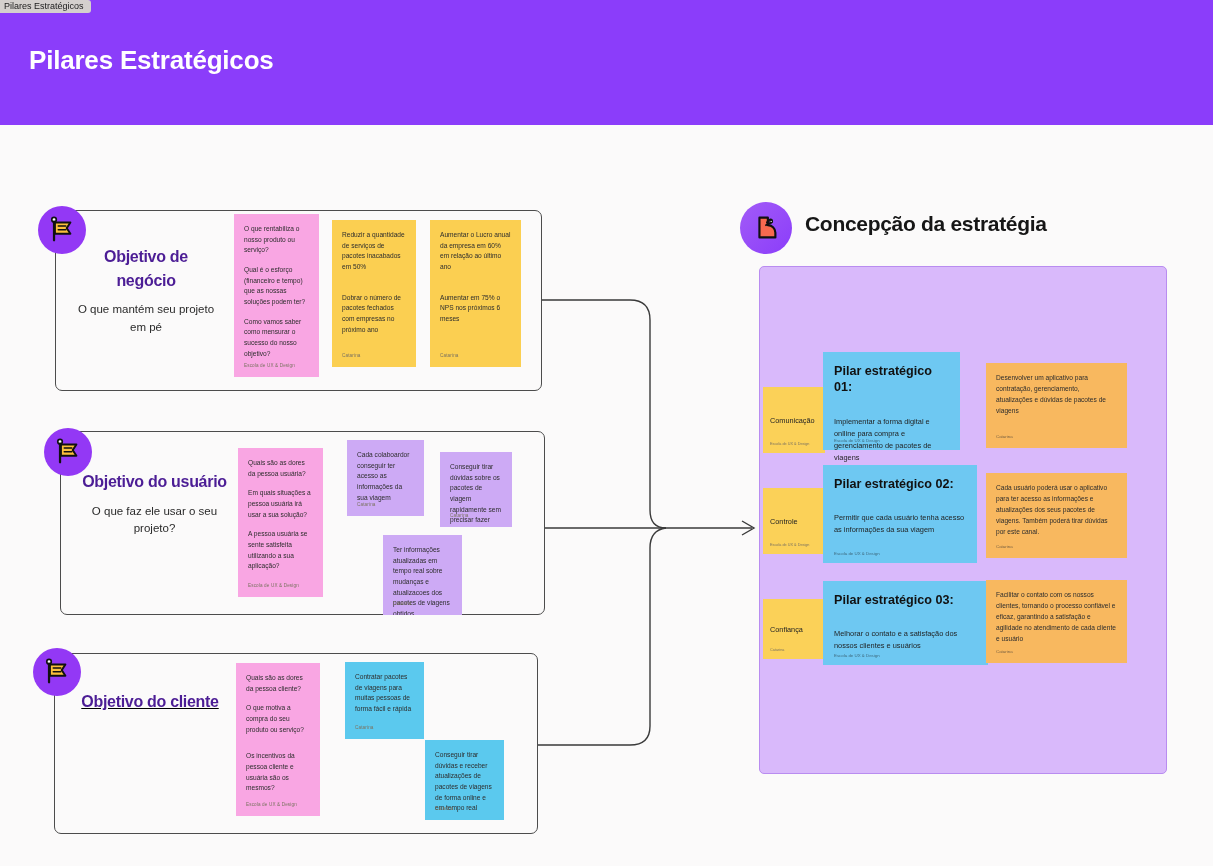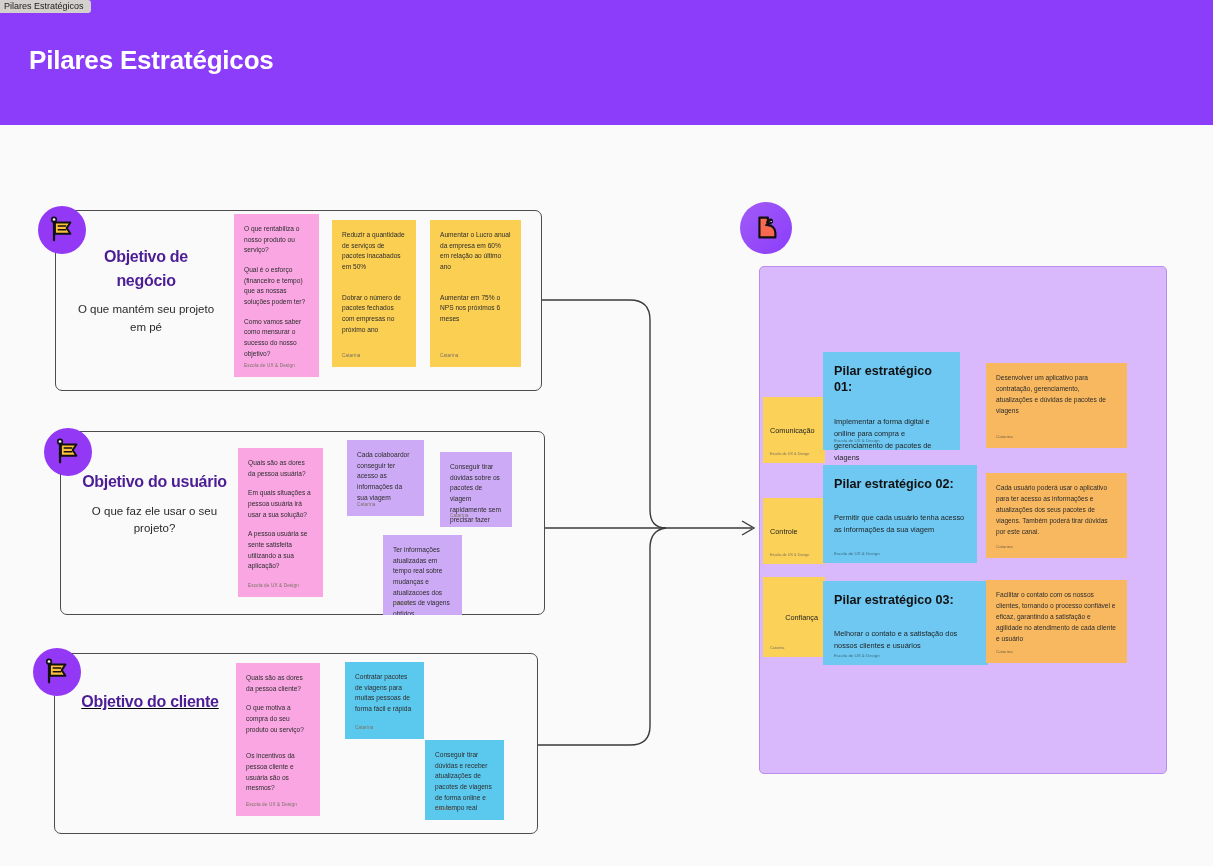--- a/index.html
+++ b/index.html
@@ -110,41 +110,41 @@
   }
   .panel {
     position: absolute; left: 759px; top: 266px; width: 408px; height: 508px;
     background: #d9b9fb; border: 1.2px solid #b98cf0; border-radius: 5px;
   }
 
   
   .tag-note {
     position: absolute; width: 62px;
     background: #fbd158; padding: 0 7px;
-    display: flex; align-items: center; margin-top: 10px;
+    display: flex; align-items: center;
   }
   .tag-note span.tag-label { font-size: 7.3px; color: #232323; }
   .tag-note .credit { position: absolute; left: 7px; bottom: 7px; font-size: 3.8px; color: #7b7361; }
 
   .pillar {
     position: absolute; background: #6ec8f2; padding: 11px 11px 0 11px;
   }
   .pillar .p-title { font-size: 12.6px; font-weight: bold; color: #111; line-height: 1.3; }
   .pillar .p-body  { margin-top: 20px; font-size: 7.4px; color: #1f1f1f; line-height: 1.62; }
   .pillar .credit  { position: absolute; left: 11px; bottom: 7px; font-size: 4.4px; color: #3e6a7e; }
 
   .outcome {
     position: absolute; background: #f8b85f; padding: 10px 10px 0 10px;
     font-size: 6.6px; line-height: 1.66; color: #2d2d2d;
   }
   .outcome .credit { position: absolute; left: 10px; bottom: 8px; font-size: 4.4px; color: #7b6342; }
 
   .tag-1 { left: 763px; top: 387px; height: 66px; }
   .tag-2 { left: 763px; top: 488px; height: 66px; }
-  .tag-3 { left: 763px; top: 567px; height: 80px; justify-content: flex-end; }
+  .tag-3 { left: 763px; top: 599px; height: 60px; }
 
   .pil-1 { left: 823px; top: 352px; width: 137px; height: 98px; }
   .pil-2 { left: 823px; top: 465px; width: 154px; height: 98px; }
   .pil-3 { left: 823px; top: 581px; width: 165px; height: 84px; }
 
   .out-1 { left: 986px; top: 363px; width: 141px; height: 85px; }
   .out-2 { left: 986px; top: 473px; width: 141px; height: 85px; }
   .out-3 { left: 986px; top: 580px; width: 141px; height: 83px; }
 </style>
 </head>
@@ -261,20 +261,21 @@
     <div class="credit">Catarina</div>
   </div>
 
   <div class="badge-right">
     <svg width="30" height="30" viewBox="0 0 32 32">
       <path d="M9,5 L18,5 L18,13 C22,13 26,16 26,21 L26,26 L9,26 Z" fill="#f8694f" stroke="#111" stroke-width="2.3" stroke-linejoin="round"></path>
       <path d="M17,10 C19,6 23,6 22.5,9 C22,11.5 18,11 16,13" fill="none" stroke="#111" stroke-width="2" stroke-linecap="round"></path>
       <circle cx="21.5" cy="9" r="1.4" fill="#fff" stroke="#111" stroke-width="1.4"></circle>
     </svg>
   </div>
+  <div class="panel-title">Concepção da estratégia</div>
   <div class="panel"></div>
 
   <div class="tag-note tag-1">
     <span class="tag-label">Comunicação</span>
     <div class="credit">Escola de UX &amp; Design</div>
   </div>
   <div class="pillar pil-1">
     <div class="p-title">Pilar estratégico 01:</div>
     <div class="p-body">Implementar a forma digital e onlline para compra e gerenciamento de pacotes de viagens</div>
     <div class="credit">Escola de UX &amp; Design</div>

